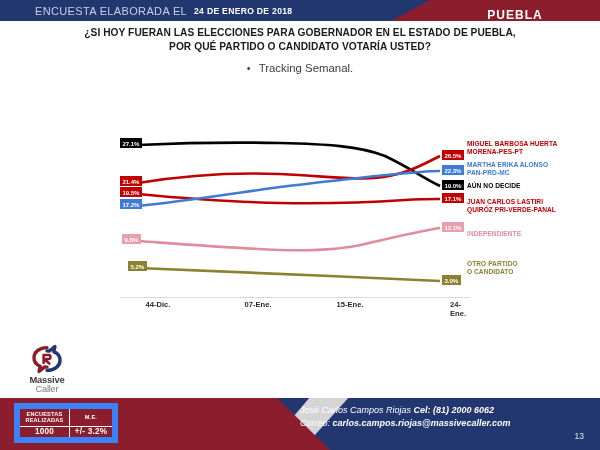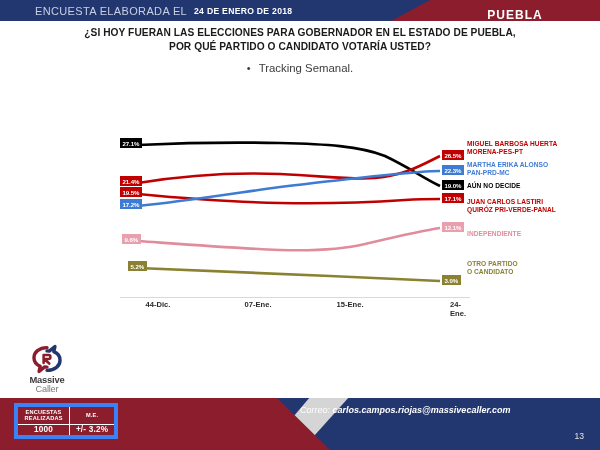--- a/index.html
+++ b/index.html
@@ -110,21 +110,21 @@
     background:#8c1d2c;
     clip-path:polygon(0 0, 84% 0, 100% 100%, 0 100%);
   }
   .footer-gray{
     position:absolute;left:265px;top:0;width:260px;height:52px;
     background:#d5d5d5;
     clip-path:polygon(17% 0, 32% 0, 14% 100%, 0 100%);
   }
   .me-table{
     position:absolute;left:14px;top:403px;width:104px;
-    border:4px solid #3b82f6;border-collapse:collapse;z-index:5;
+    border:6px solid #3b82f6;border-collapse:collapse;z-index:5;
   }
   .me-table td{
     border:1px solid #ffffff;color:#ffffff;text-align:center;
     font-size:5.6px;font-weight:bold;line-height:6.4px;padding:2px 1px;
     letter-spacing:.2px;
   }
   .me-table td.val{font-size:8.2px;padding:2px 1px;}
   .footer-contact{
     position:absolute;left:300px;top:404px;width:250px;z-index:6;
     color:#ffffff;font-style:italic;font-size:9px;line-height:13px;
@@ -244,17 +244,21 @@
   </tr>
   <tr>
     <td class="val">1000</td>
     <td class="val">+/- 3.2%</td>
   </tr>
 </tbody>
   </table>
 
 <div class="footer-contact">
   <div>
+    <span>José Carlos Campos Riojas</span>
+    <b>Cel: (81) 2000 6062</b>
+  </div>
+  <div>
     <span>Correo:</span>
     <b>carlos.campos.riojas@massivecaller.com</b>
   </div>
 </div>
 <div class="page-num">13</div>
 
 </body></html>

